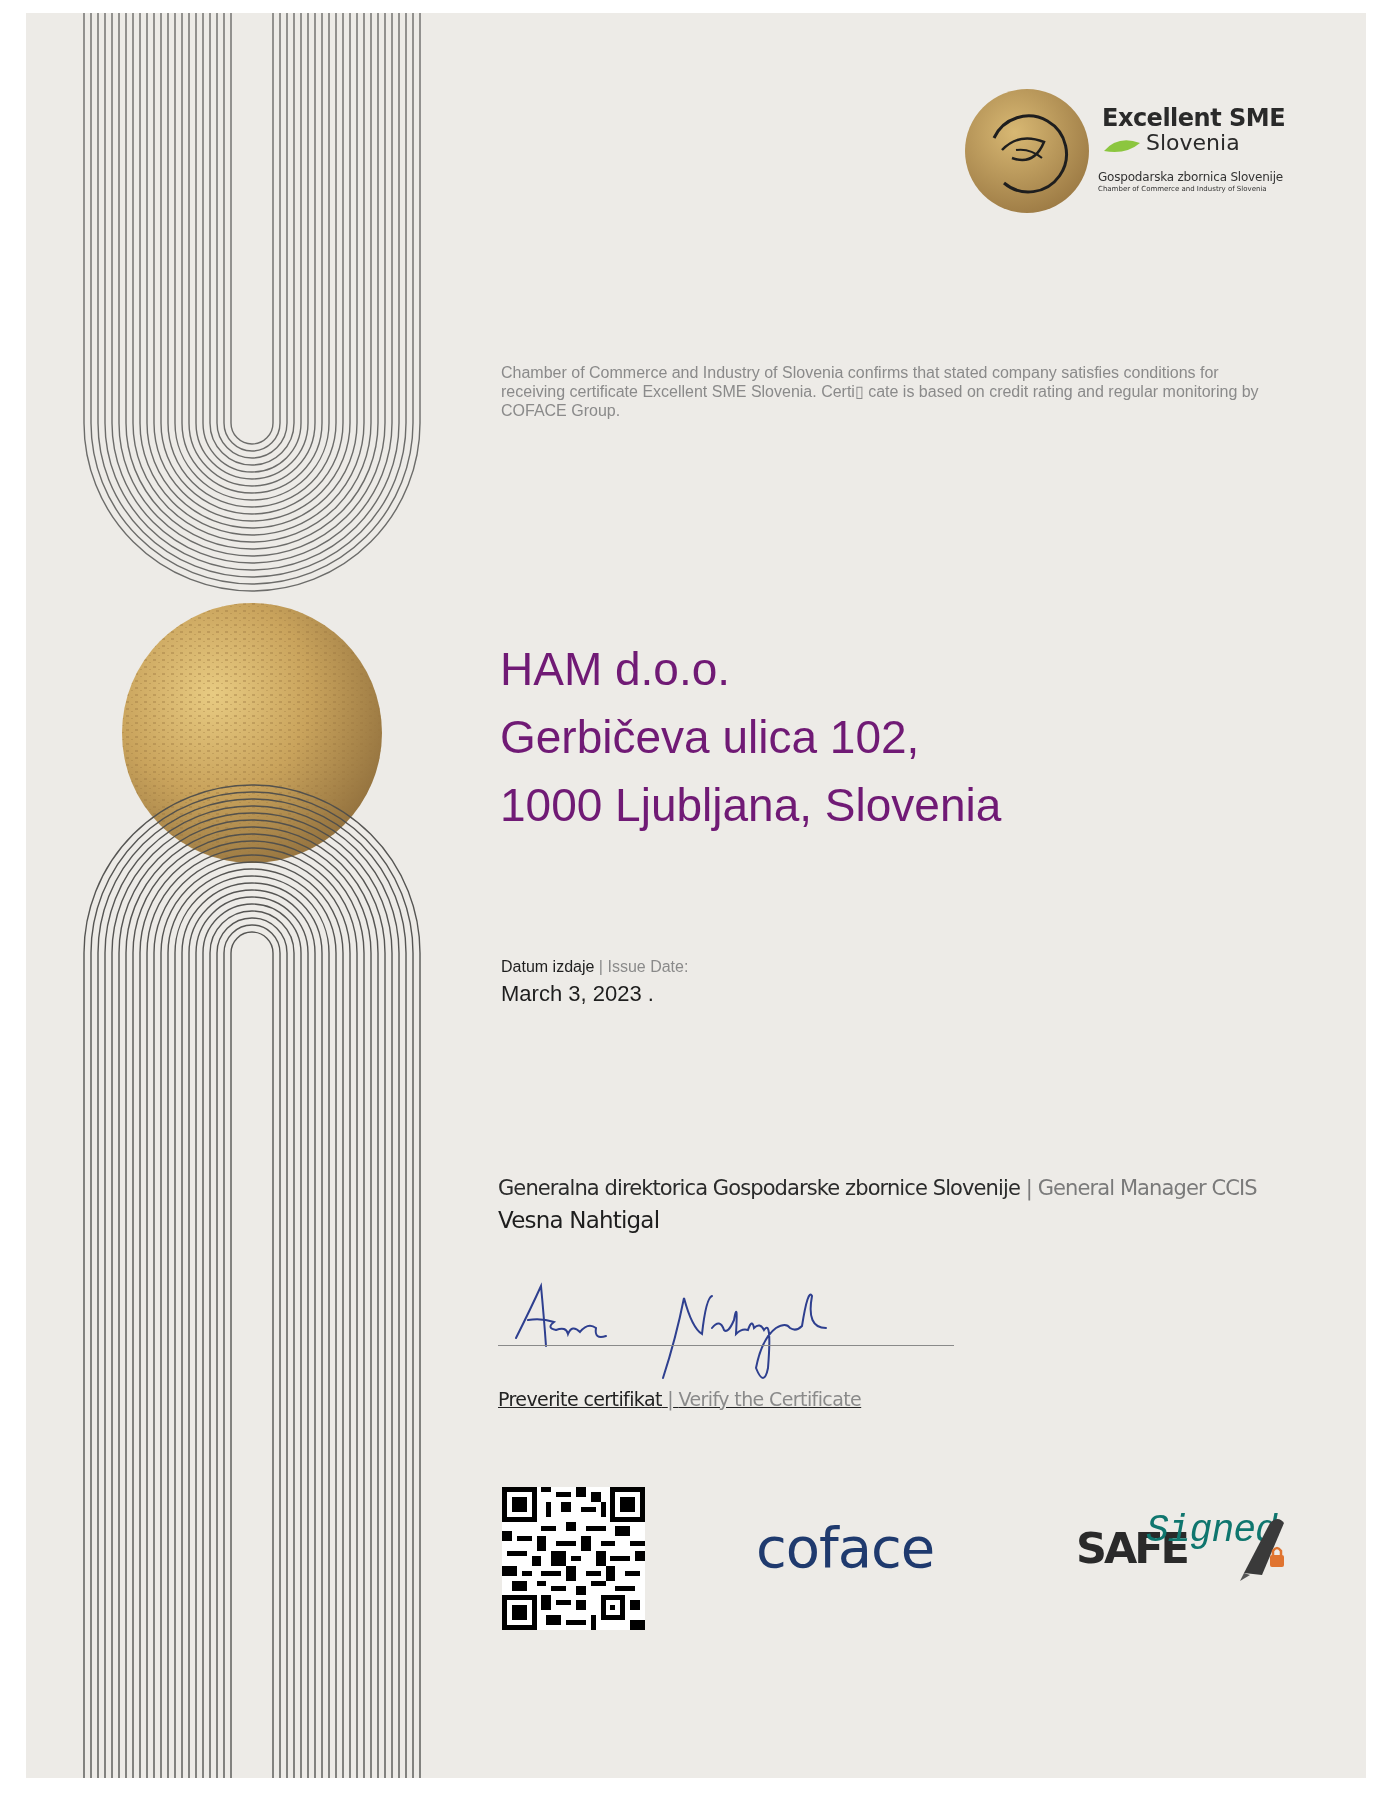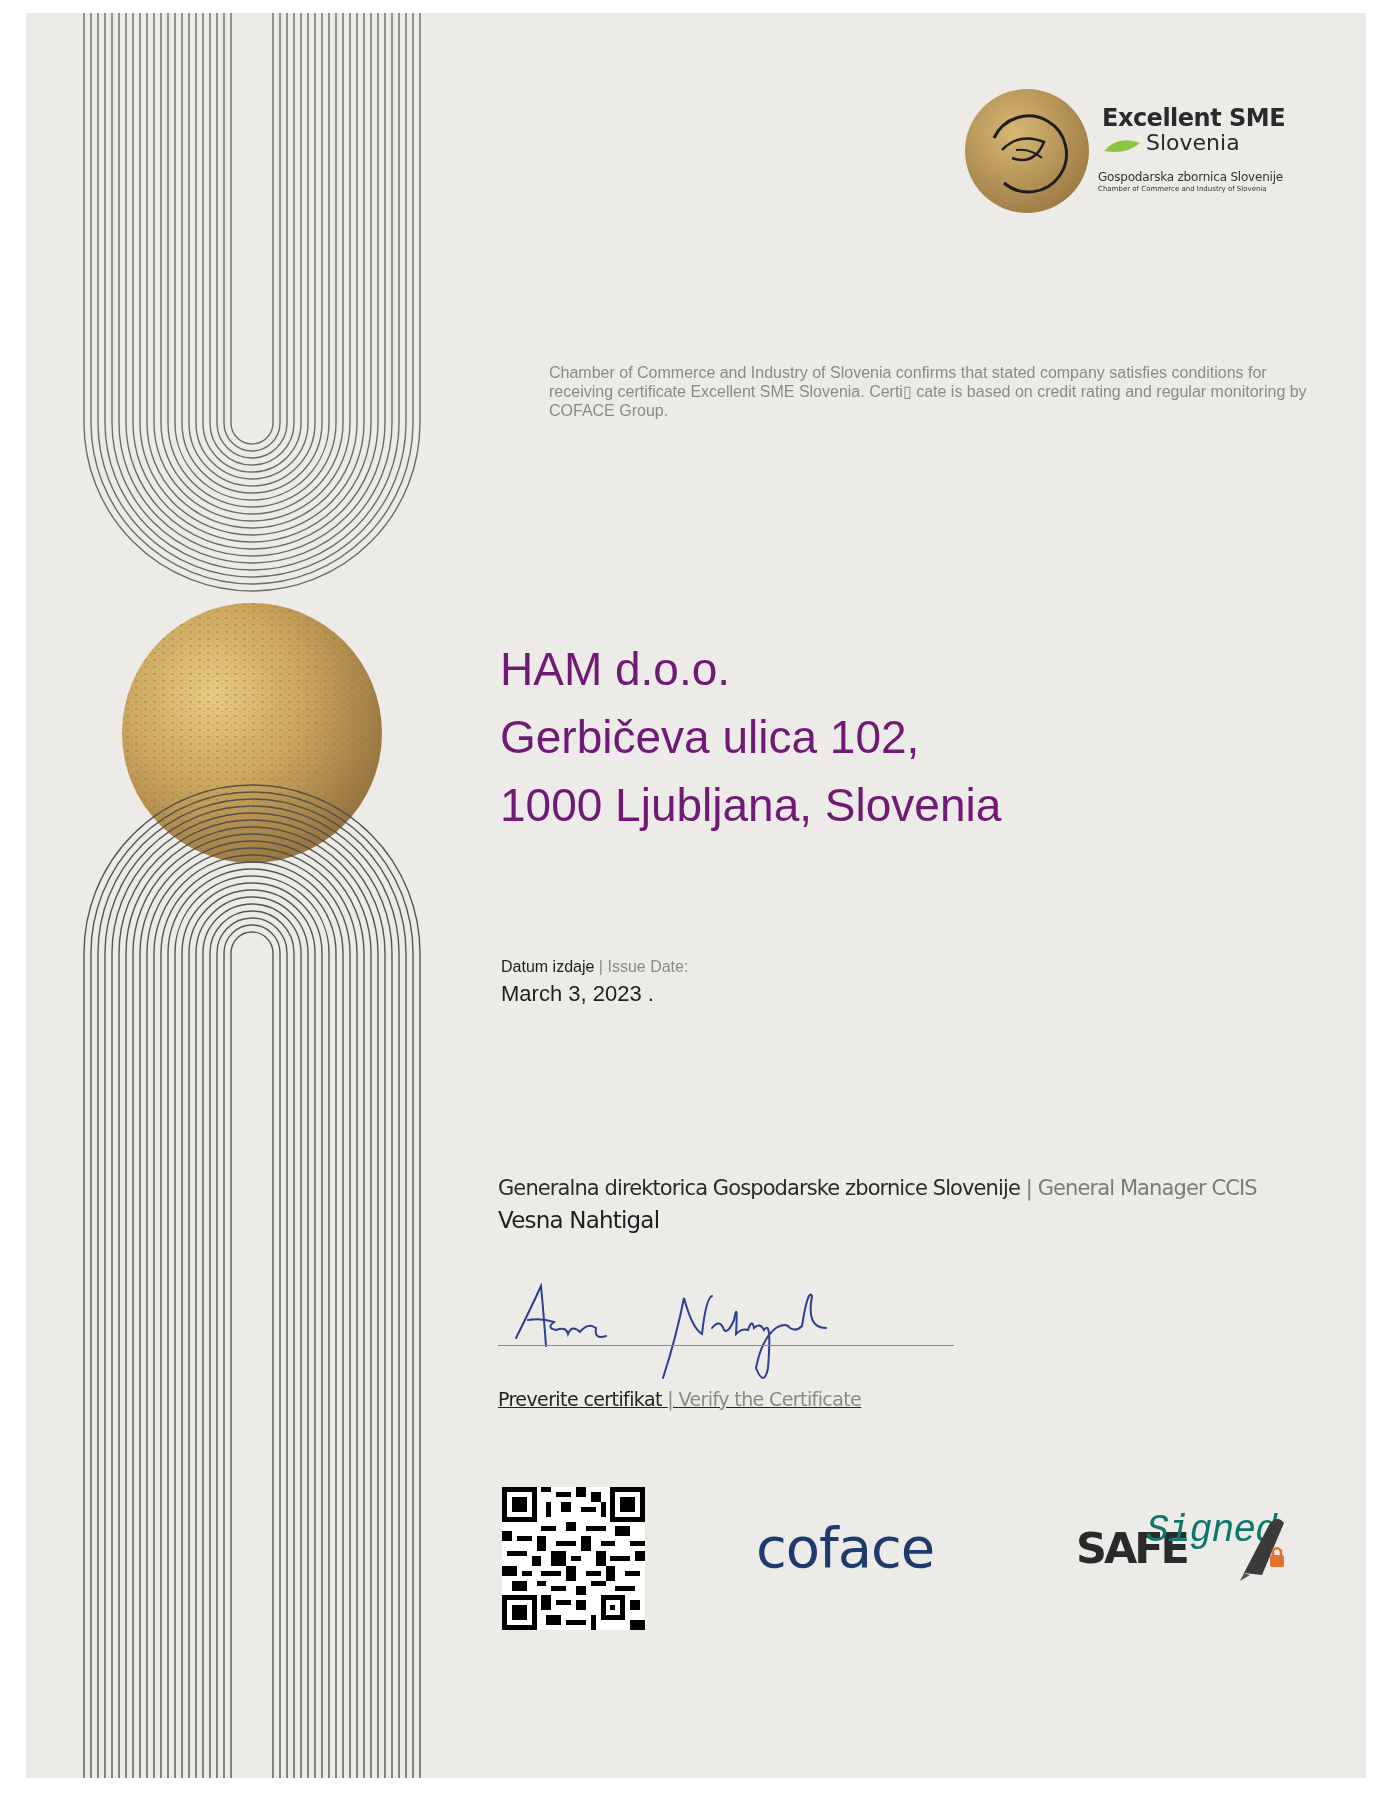--- a/index.html
+++ b/index.html
@@ -10,21 +10,21 @@
   .gzs-logo { left:474px; top:86px; width:240px; height:130px; }
   .gzs-text { position:absolute; left:0; top:0; font-family:"DejaVu Sans", sans-serif; font-size:25px; line-height:29px; color:#5a5a5a; letter-spacing:-0.5px; }
   .gzs-mark { position:absolute; left:136px; top:42px; }
   .sme-logo { left:938px; top:75px; width:340px; height:140px; }
   .sme-title { position:absolute; left:138px; top:16px; font-family:"DejaVu Sans", sans-serif; font-weight:bold; font-size:24px; color:#2a2a2a; letter-spacing:-0.5px; white-space:nowrap; }
   .sme-sub { position:absolute; left:182px; top:42px; font-family:"DejaVu Sans", sans-serif; font-size:22px; color:#2a2a2a; white-space:nowrap; }
   .sme-leaf { position:absolute; left:138px; top:49px; }
   .sme-org { position:absolute; left:134px; top:82px; font-family:"DejaVu Sans", sans-serif; font-size:12px; color:#333; white-space:nowrap; letter-spacing:-0.2px; }
   .sme-org-en { position:absolute; left:134px; top:97px; font-family:"DejaVu Sans", sans-serif; font-size:7px; color:#333; white-space:nowrap; }
   .intro { left:475px; top:276px; width:780px; font-size:16px; line-height:19px; color:#1e1e1e; }
-  .intro-en { left:475px; top:350px; width:780px; font-size:16px; line-height:19px; color:#8a8a8a;margin-left:48px; }
+  .intro-en { left:475px; top:350px; width:780px; font-size:16px; line-height:19px; color:#8a8a8a; }
   .company { left:474px; top:622px; font-size:46px; line-height:68px; color:#701a75; }
   .date-label { left:475px; top:940px; font-size:16px; line-height:27px; color:#1e1e1e; white-space:nowrap;text-align:center; }
   .date-label .sep, .date-label .en { color:#8a8a8a; }
   .date-value { left:475px; top:967px; font-size:22px; line-height:27px; color:#1e1e1e; }
   .gm-role { left:472px; top:1163px; font-family:"DejaVu Sans", sans-serif; font-size:21px; color:#2a2a2a; white-space:nowrap; letter-spacing:-0.9px; }
   .gm-role .sep, .gm-role .en { color:#7a7a7a; }
   .gm-name { left:472px; top:1194px; font-family:"DejaVu Sans", sans-serif; font-size:23px; color:#1e1e1e; letter-spacing:-0.8px; }
   .sig { left:480px; top:1265px; }
   .sig-line { left:472px; top:1332px; width:456px; height:1px; background:#8a8a8a; }
   .verify { left:472px; top:1375px; font-family:"DejaVu Sans", sans-serif; font-size:19px; color:#222; white-space:nowrap; letter-spacing:-0.6px;text-decoration:underline; }

